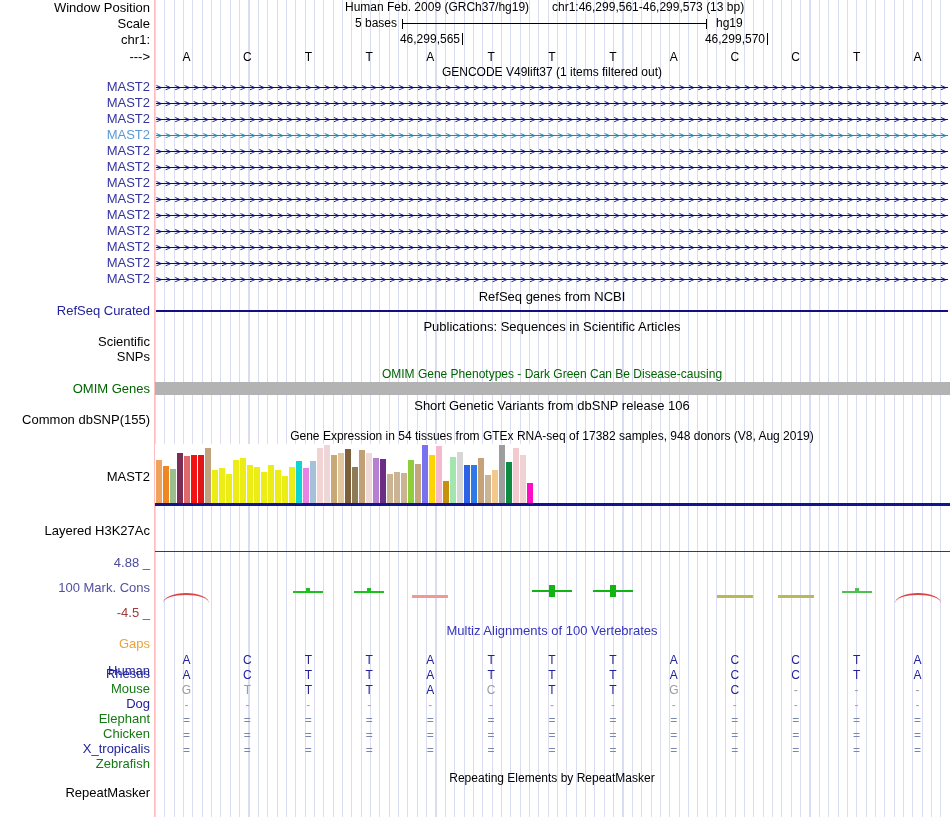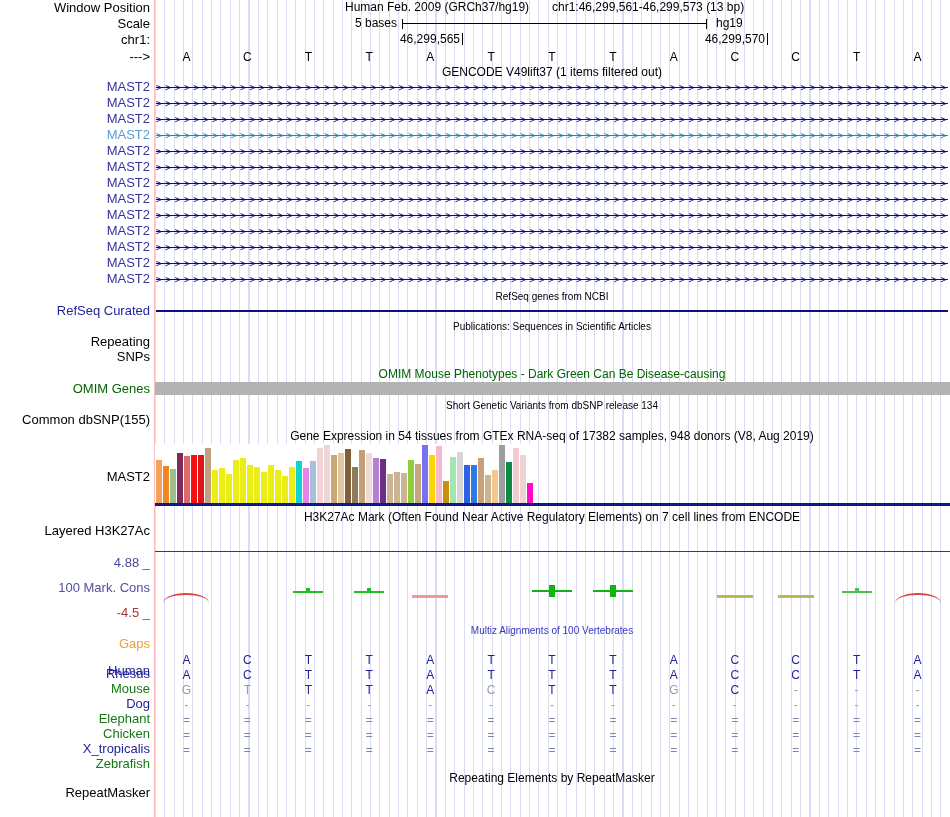--- a/index.html
+++ b/index.html
@@ -3,21 +3,21 @@
 <meta charset="utf-8">
 <style>
   html,body{margin:0;padding:0;background:#fff;}
   .canvas{position:relative;width:950px;height:817px;background:#fff;overflow:hidden;
           font-family:"Liberation Sans",sans-serif;color:#000;}
   .grid{position:absolute;left:155px;top:0;width:795px;height:817px;
         background:repeating-linear-gradient(to right,#dadcf2 0,#dadcf2 1px,transparent 1px,transparent 9.35px);}
   .sep{position:absolute;left:154px;top:0;width:1px;height:817px;background:#ffbdbd;}
   .llabel{position:absolute;left:0;width:150px;text-align:right;font-size:13px;line-height:14px;white-space:nowrap;}
   .ttitle{position:absolute;left:156px;width:792px;text-align:center;font-size:12px;line-height:13px;white-space:nowrap;}
-  .t11{font-size:10px;}
+  .t11{font-size:13px;}
   .hdrtext{position:absolute;font-size:12px;line-height:13px;white-space:nowrap;}
   .scalebar{position:absolute;left:402px;top:19px;width:303px;height:10px;
             border-left:1px solid #000;border-right:1px solid #000;
             background:linear-gradient(to bottom,transparent 4px,#000 4px,#000 5px,transparent 5px);}
   .ctick{position:absolute;width:1px;height:12px;background:#000;top:33px;}
   .base-letter{position:absolute;transform:translateX(-50%);font-size:12px;line-height:14px;}
   #base-row{position:absolute;left:156px;top:50px;width:792px;height:14px;}
   .arrow-row{position:absolute;left:156px;width:792px;height:16px;overflow:hidden;}
   .arrow-row .ln{position:absolute;left:0;right:0;top:8px;height:1px;}
   .arrow-row .ch{position:absolute;left:0;top:1px;width:100%;font-family:"DejaVu Sans Mono",monospace;
@@ -138,28 +138,28 @@
         <div class="ln" style="background: rgb(11, 11, 126);"></div>
         <div class="ch" style="color: rgb(11, 11, 126);">&gt;&gt;&gt;&gt;&gt;&gt;&gt;&gt;&gt;&gt;&gt;&gt;&gt;&gt;&gt;&gt;&gt;&gt;&gt;&gt;&gt;&gt;&gt;&gt;&gt;&gt;&gt;&gt;&gt;&gt;&gt;&gt;&gt;&gt;&gt;&gt;&gt;&gt;&gt;&gt;&gt;&gt;&gt;&gt;&gt;&gt;&gt;&gt;&gt;&gt;&gt;&gt;&gt;&gt;&gt;&gt;&gt;&gt;&gt;&gt;&gt;&gt;&gt;&gt;&gt;&gt;&gt;&gt;&gt;&gt;&gt;&gt;&gt;&gt;&gt;&gt;&gt;&gt;&gt;&gt;&gt;&gt;&gt;&gt;&gt;</div>
       </div>
     </div>
 
   <div class="ttitle t11" style="top:290px">RefSeq genes from NCBI</div>
   <div class="llabel" style="top: 304px; color: rgb(34, 34, 155);" id="refseq-label">RefSeq Curated</div>
   <div class="hline" id="refseq-line" style="top: 310px; height: 2px; background: rgb(16, 16, 128);"></div>
 
   <div class="ttitle t11" style="top:320px">Publications: Sequences in Scientific Articles</div>
-  <div class="llabel" style="top:335px">Repeating</div>
+  <div class="llabel" style="top:335px">Scientific</div>
   <div class="llabel" style="top:350px">SNPs</div>
 
-  <div class="ttitle" style="top: 368px; color: rgb(0, 100, 0);" id="omim-title">OMIM Mouse Phenotypes - Dark Green Can Be Disease-causing</div>
+  <div class="ttitle" style="top: 368px; color: rgb(0, 100, 0);" id="omim-title">OMIM Gene Phenotypes - Dark Green Can Be Disease-causing</div>
   <div class="llabel" style="top: 382px; color: rgb(0, 100, 0);" id="omim-label">OMIM Genes</div>
   <div class="hline" id="omim-bar" style="left: 155px; width: 795px; top: 382px; height: 13px; background: rgb(179, 179, 179);"></div>
 
-  <div class="ttitle t11" style="top:399px">Short Genetic Variants from dbSNP release 134</div>
+  <div class="ttitle t11" style="top:399px">Short Genetic Variants from dbSNP release 106</div>
   <div class="llabel" style="top:413px">Common dbSNP(155)</div>
 
   <div class="ttitle" style="top:430px">Gene Expression in 54 tissues from GTEx RNA-seq of 17382 samples, 948 donors (V8, Aug 2019)</div>
   <div class="gtexbox"></div>
   <div class="llabel" style="top:470px">MAST2</div>
   <div id="gtex-bars">
       <div class="gbar" style="left: 0px; height: 43px; background: rgb(240, 163, 94);"></div>
       <div class="gbar" style="left: 7px; height: 37px; background: rgb(238, 134, 34);"></div>
       <div class="gbar" style="left: 14px; height: 34px; background: rgb(156, 189, 141);"></div>
       <div class="gbar" style="left: 21px; height: 50px; background: rgb(122, 46, 85);"></div>
@@ -209,21 +209,20 @@
       <div class="gbar" style="left: 329px; height: 28px; background: rgb(203, 180, 148);"></div>
       <div class="gbar" style="left: 336px; height: 33px; background: rgb(242, 200, 141);"></div>
       <div class="gbar" style="left: 343px; height: 58px; background: rgb(157, 157, 157);"></div>
       <div class="gbar" style="left: 350px; height: 41px; background: rgb(13, 139, 67);"></div>
       <div class="gbar" style="left: 357px; height: 55px; background: rgb(242, 202, 208);"></div>
       <div class="gbar" style="left: 364px; height: 48px; background: rgb(239, 211, 211);"></div>
       <div class="gbar" style="left: 371px; height: 20px; background: rgb(255, 12, 199);"></div>
     </div>
   <div class="hline" id="gtex-baseline" style="left: 155px; width: 795px; top: 503px; height: 3px; background: rgb(20, 20, 140);"></div>
 
-  <div class="ttitle" style="top:511px">H3K27Ac Mark (Often Found Near Active Regulatory Elements) on 7 cell lines from ENCODE</div>
   <div class="llabel" style="top:524px">Layered H3K27Ac</div>
   <div class="hline" id="h3k27-line" style="left: 155px; width: 795px; top: 551px; height: 1px; background: rgb(107, 42, 51);"></div>
 
   <div class="llabel" id="phylop-max" style="top: 556px; color: rgb(75, 75, 155);">4.88 _</div>
   <div class="llabel" id="phylop-label" style="top: 581px; color: rgb(80, 80, 160);">100 Mark. Cons</div>
   <div class="llabel" id="phylop-min" style="top: 606px; color: rgb(160, 60, 60);">-4.5 _</div>
   <div id="cons-track">
       <div style="position: absolute; left: 7.46154px; top: 10px; width: 46px; height: 8px; border-top: 2px solid rgb(224, 69, 69); border-radius: 50% 50% 0px 0px / 100% 100% 0px 0px;"></div>
       <div style="position: absolute; left: 137.308px; top: 8px; width: 30px; height: 2px; background: rgb(31, 191, 31);"></div>
       <div style="position: absolute; left: 150.308px; top: 5px; width: 4px; height: 4px; background: rgb(31, 191, 31);"></div>

